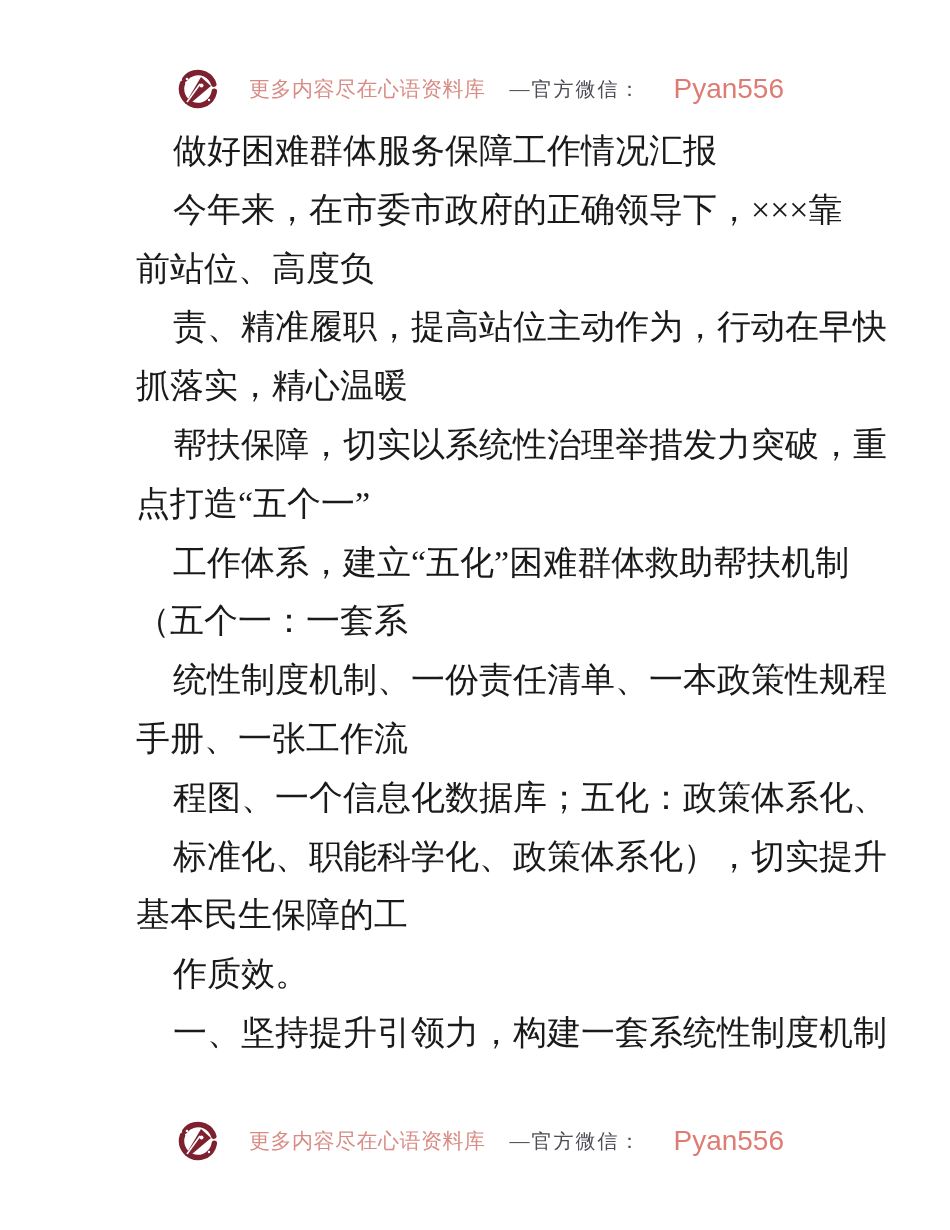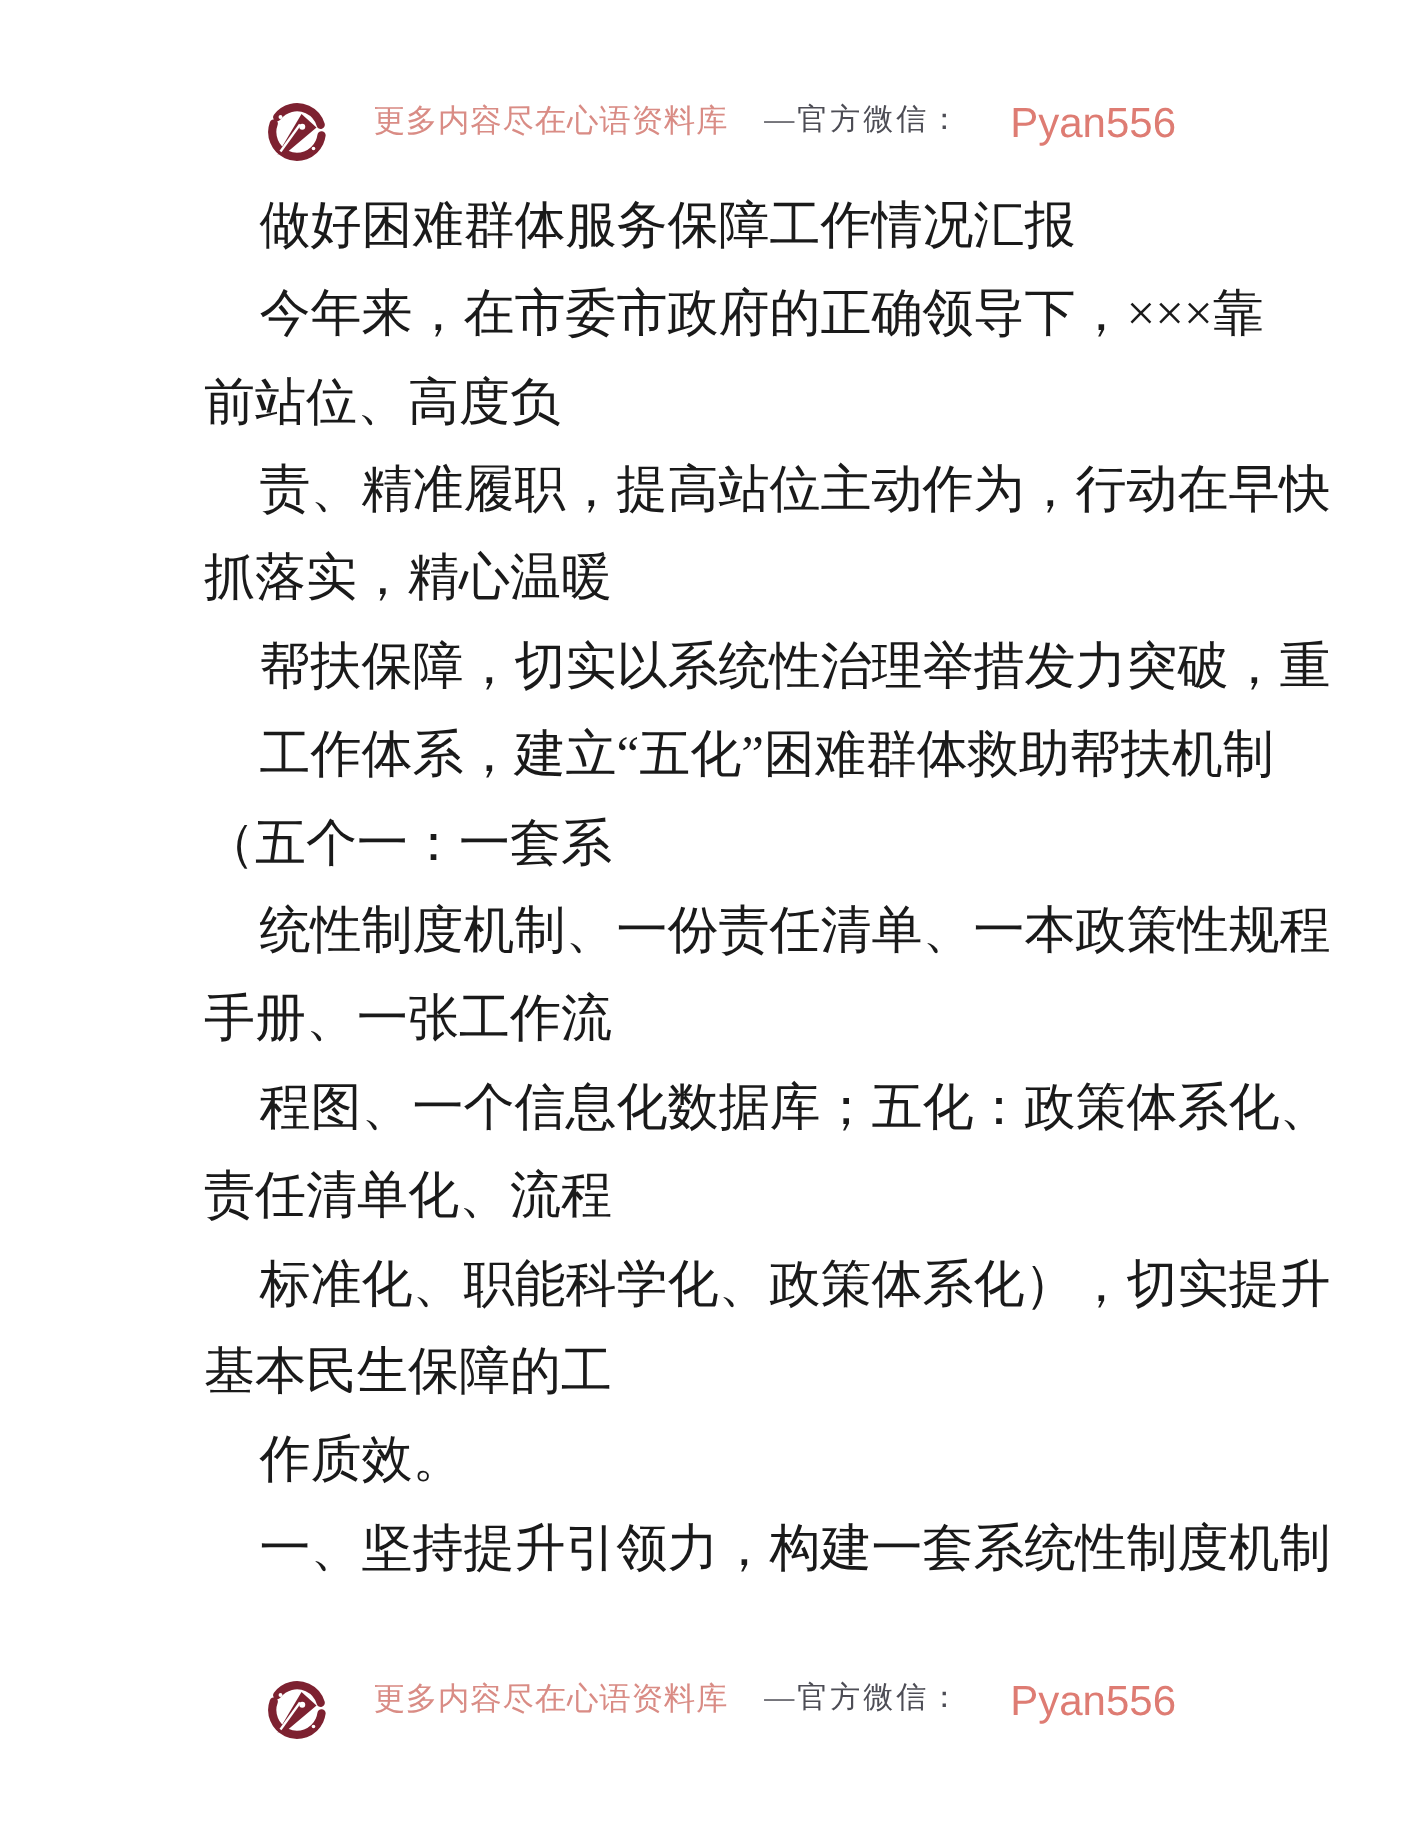--- a/index.html
+++ b/index.html
@@ -9,21 +9,21 @@
     height: 1230px;
     background: #ffffff;
     overflow: hidden;
     font-family: "Liberation Serif", "DejaVu Serif", serif;
   }
   .brandbar {
     position: absolute;
     left: 12px;
     right: 0;
     display: flex;
-    align-items: flex-start;
+    align-items: center;
     justify-content: center;
     gap: 24px;
   }
   .brandbar.header { top: 66px; height: 46px; }
   .brandbar.footer { top: 1118px; height: 46px; }
   .logo {
     width: 40px;
     height: 44px;
     margin-right: 7px;
     flex: 0 0 auto;
@@ -85,26 +85,26 @@
     <span class="brand-id">Pyan556</span>
   </div>
 
   <div class="doc">
       <div class="line ind">做好困难群体服务保障工作情况汇报</div>
       <div class="line ind">今年来，在市委市政府的正确领导下，×××靠</div>
       <div class="line">前站位、高度负</div>
       <div class="line ind">责、精准履职，提高站位主动作为，行动在早快</div>
       <div class="line">抓落实，精心温暖</div>
       <div class="line ind">帮扶保障，切实以系统性治理举措发力突破，重</div>
+      <div class="line">点打造“五个一”</div>
       <div class="line ind">工作体系，建立“五化”困难群体救助帮扶机制</div>
       <div class="line">（五个一：一套系</div>
       <div class="line ind">统性制度机制、一份责任清单、一本政策性规程</div>
       <div class="line">手册、一张工作流</div>
       <div class="line ind">程图、一个信息化数据库；五化：政策体系化、</div>
-      <div class="line">责任清单化、流程</div>
       <div class="line ind">标准化、职能科学化、政策体系化），切实提升</div>
       <div class="line">基本民生保障的工</div>
       <div class="line ind">作质效。</div>
       <div class="line ind">一、坚持提升引领力，构建一套系统性制度机制</div>
     </div>
 
   <div class="brandbar footer">
     <svg class="logo" viewBox="0 0 40 44" aria-hidden="true">
       <circle cx="20" cy="22" r="16.5" fill="none" stroke="#7d2130" stroke-width="5.5" stroke-dasharray="50 5 36 7" stroke-linecap="round" transform="rotate(25 20 22)"></circle>
       <path d="M7 37 L23 10 L33 19 L14 35 Z" fill="#7d2130"></path>

